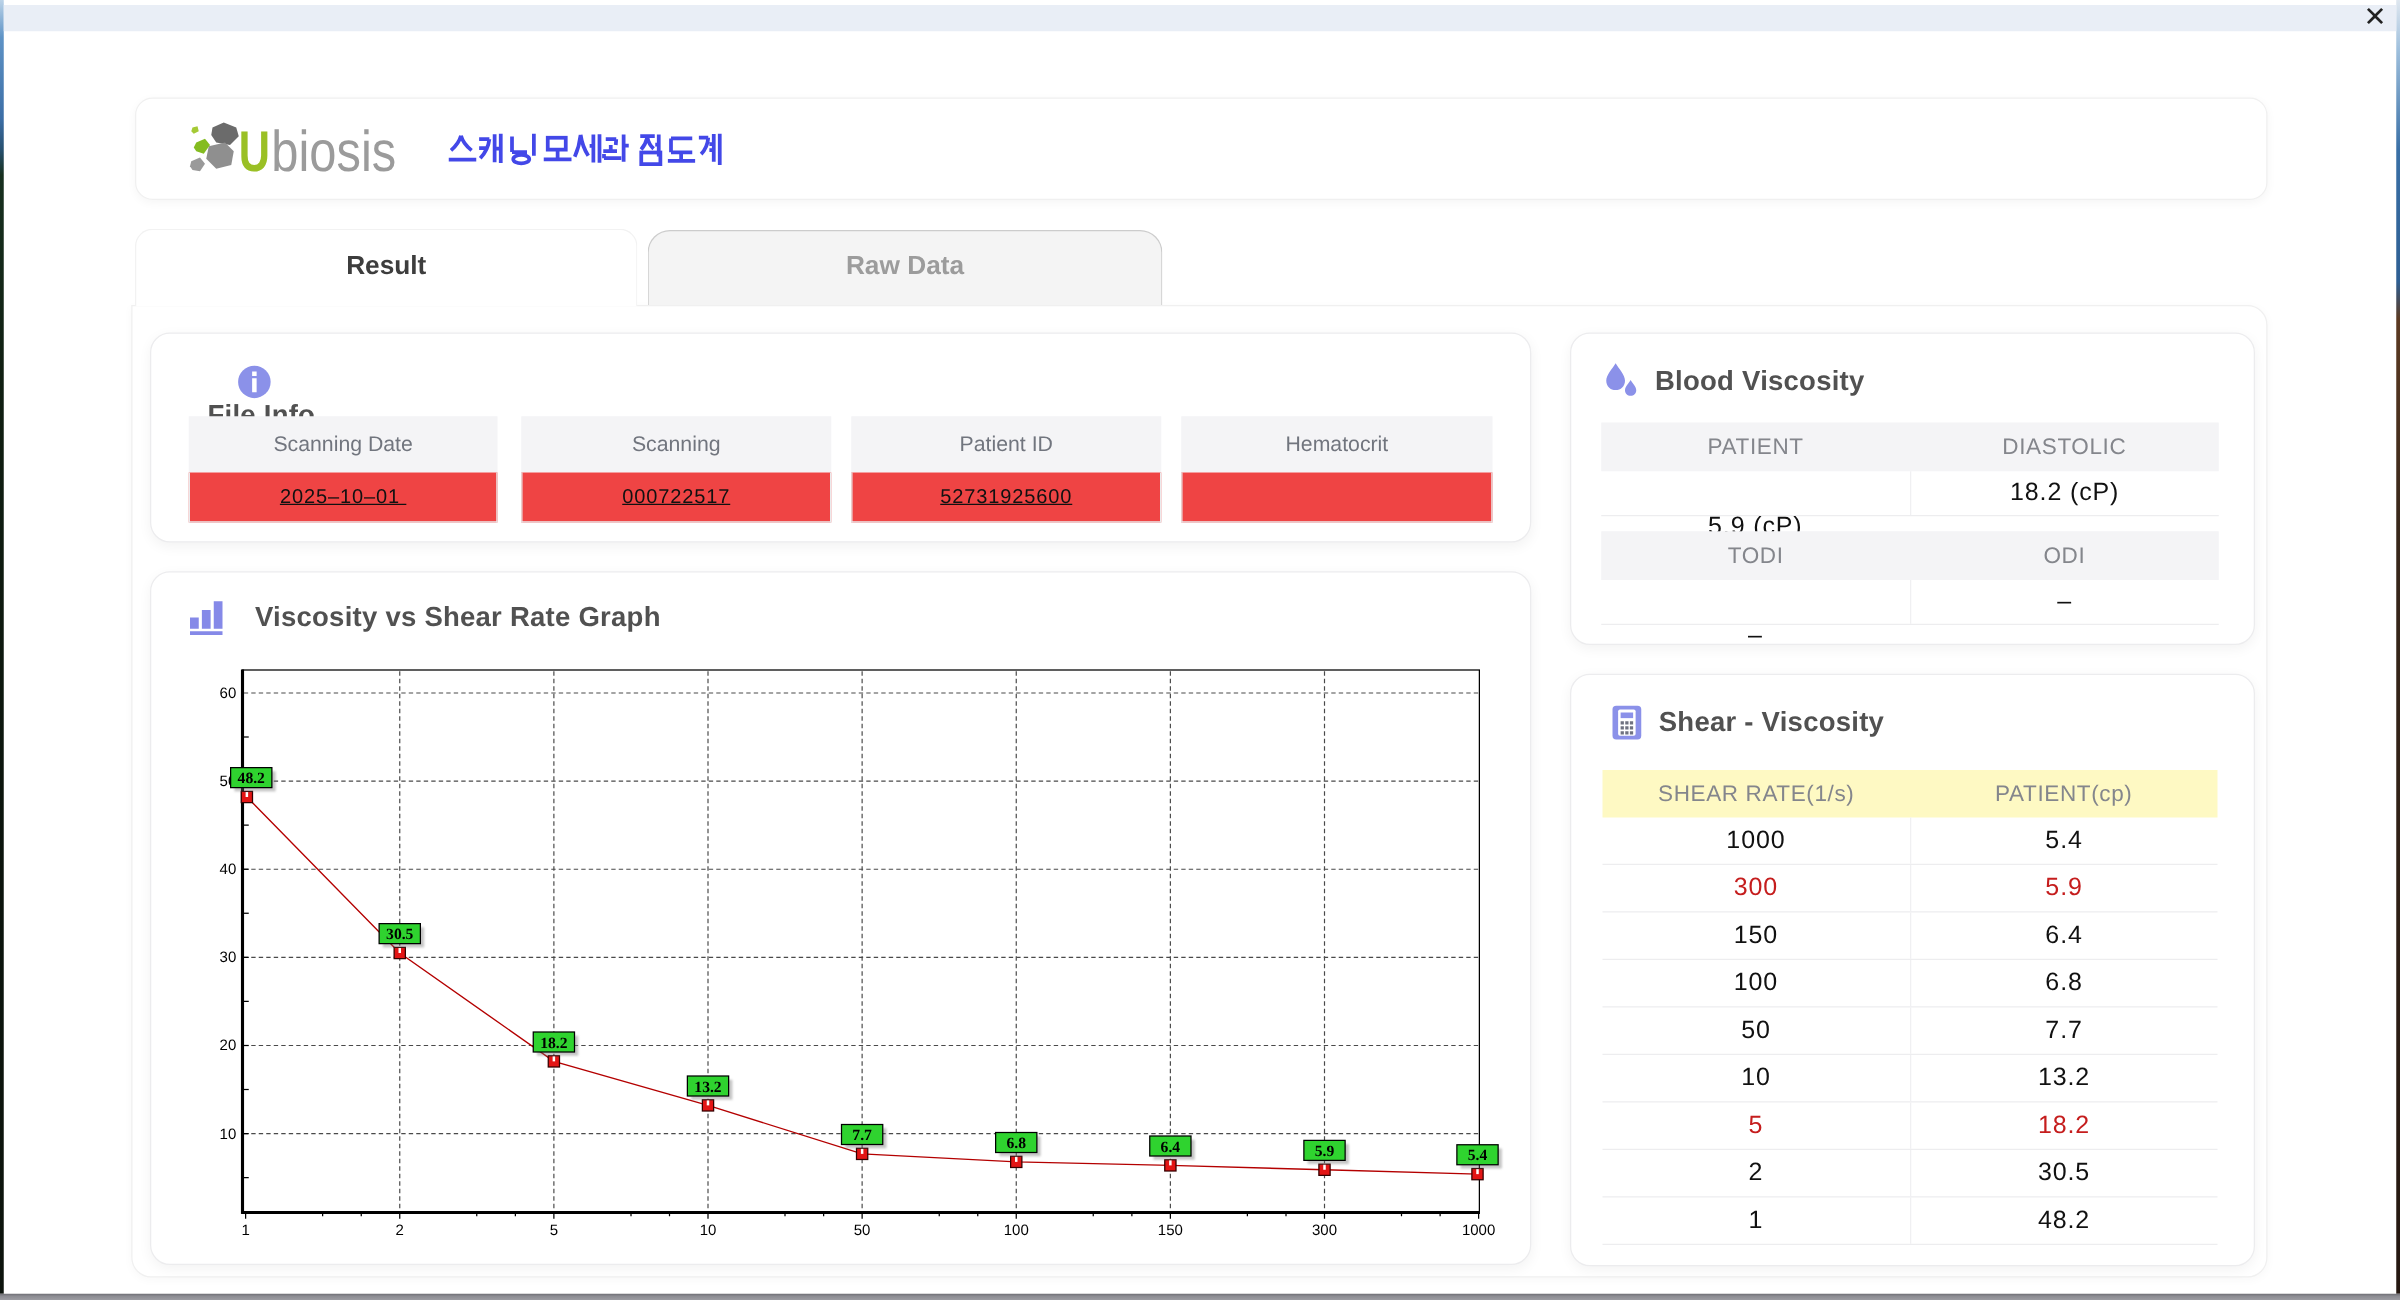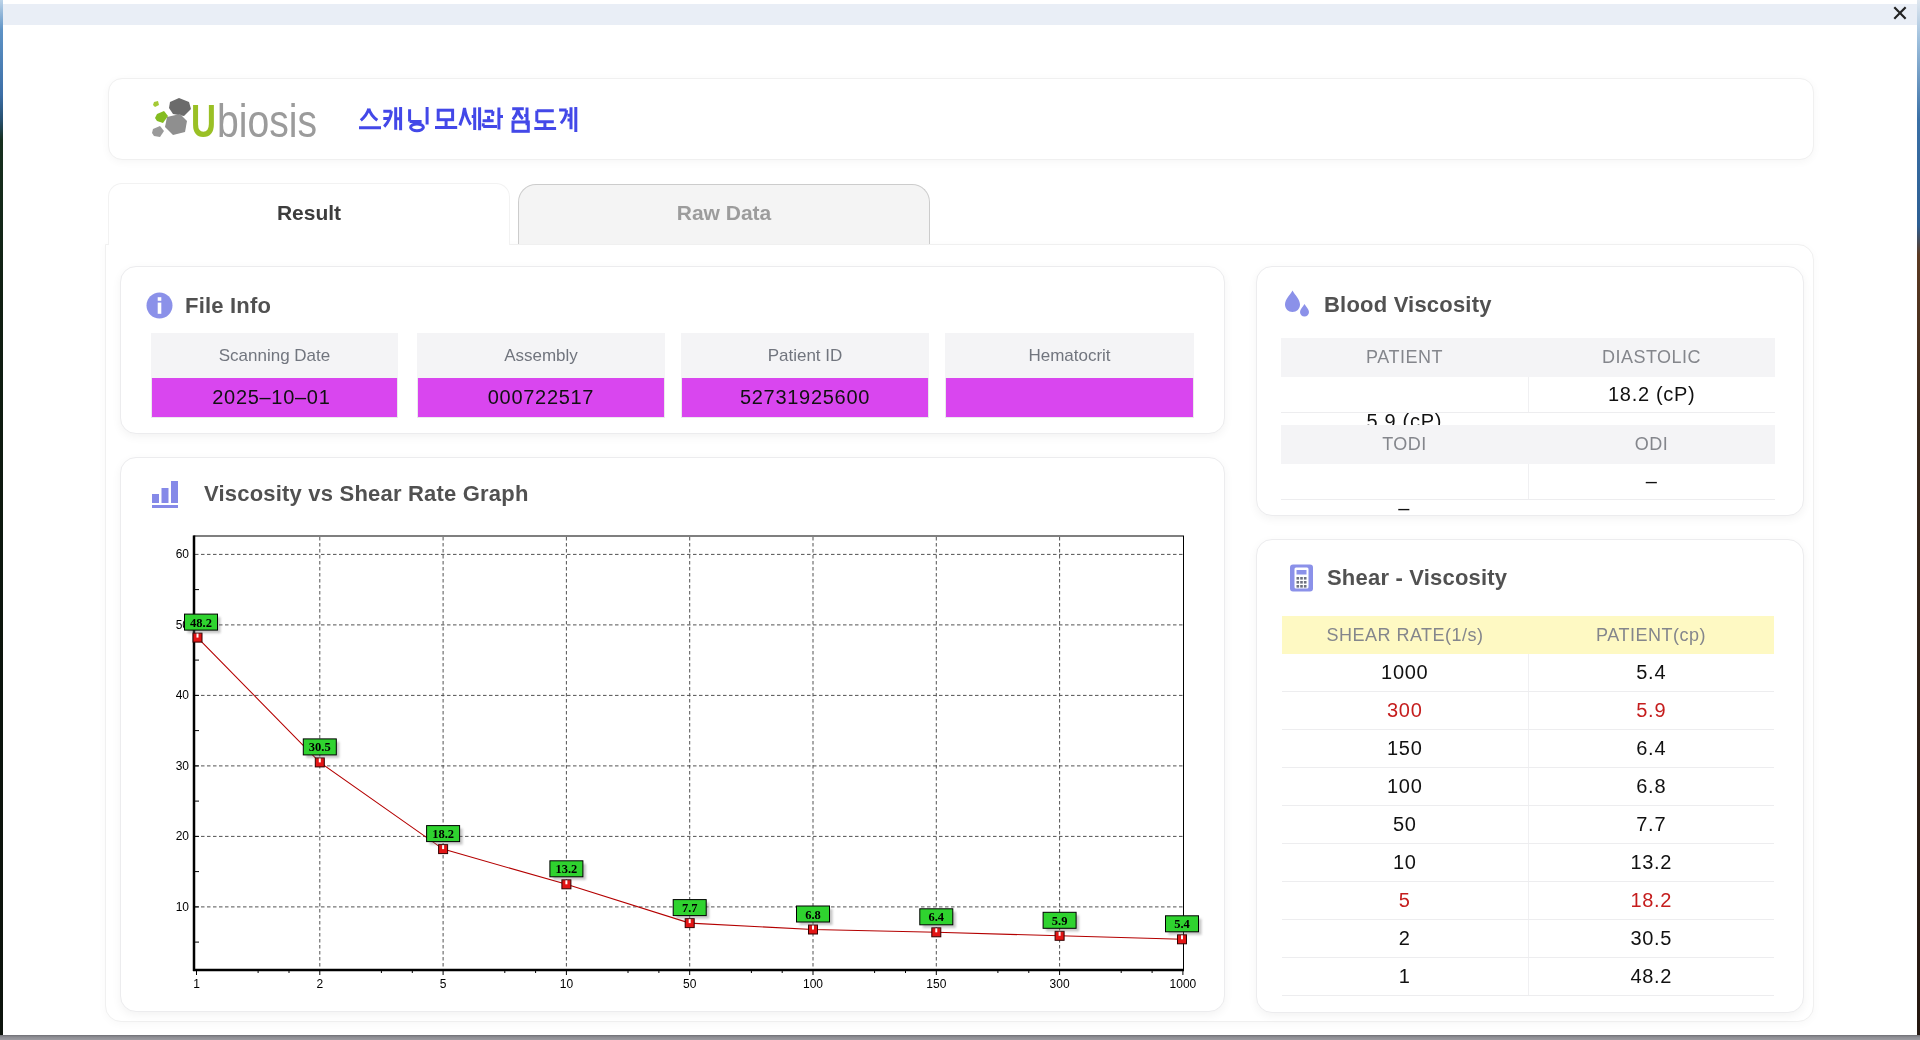--- a/index.html
+++ b/index.html
@@ -34,22 +34,22 @@
   #fileinfo { left:120px; top:266px; width:1105px; height:168px; }
   #graphcard { left:120px; top:457px; width:1105px; height:555px; }
   #bloodcard { left:1256px; top:266px; width:548px; height:250px; }
   #shearcard { left:1256px; top:539px; width:548px; height:474px; }
   .cardhead { position:absolute; display:flex; align-items:center; }
   .cardtitle { font-size:22px; font-weight:bold; color:#515151; letter-spacing:0.2px; }
   
   .fbox { position:absolute; top:66px; height:85px; }
   .fbox .lab { height:45px; background:#f4f4f6; color:#71757e; font-size:17px;
     display:flex; align-items:center; justify-content:center; }
-  .fbox .val { height:40px; background:#d946ef; border:1px solid #eaeaec; border-top:none;
-    color:#111; font-size:20px; letter-spacing:0.7px; display:flex; align-items:center; justify-content:center; }
+  .fbox .val { height:40px; background:#ef4444; border:1px solid #eaeaec; border-top:none;
+    color:#111; font-size:16px; letter-spacing:0.7px; display:flex; align-items:center; justify-content:center;text-decoration:underline; }
   
   .btab { position:absolute; left:24px; width:494px; }
   .btab .hrow { display:flex; height:39px; background:#f4f4f6; }
   .btab .hrow div { flex:1; display:flex; align-items:center; justify-content:center;
     color:#84868c; font-size:18px; letter-spacing:0.5px; }
   .btab .vrow { display:flex; height:36px; border-bottom:1px solid #ededef; }
   .btab .vrow div { flex:1; display:flex; align-items:center; justify-content:center;
     color:#111; font-size:20px; letter-spacing:0.7px; border-left:1px solid #f0f0f2; }
   .btab .vrow div:first-child { border-left:none;margin-top:44px; }
   
@@ -105,34 +105,34 @@
   <path d="M536.8,110.7 L553.8,110.7 M536.8,110.7 L536.8,121.8 M536.8,121.8 L553.8,121.8 M544.9,123 L544.9,127.4 M534.3,128.6 L556.1,128.6"></path>
 
   <path d="M559.1,110.1 L566.6,110.1 M566.6,110.1 Q566,118 560.9,123.3 M567.5,115.3 L571,115.3 M567.5,120 L571,120 M571,107.2 L571,129.3 M575.8,107 L575.8,131.9"></path>
 </svg>
 
 <div class="abs" id="tabRaw">Raw Data</div>
 <div class="abs" id="tabResult">Result</div>
 <div class="abs" id="content"></div>
 
 <div class="card" id="fileinfo">
-  <div class="cardhead" style="left:25px; top:25px;">
+  <div class="cardhead" style="left:45px; top:25px;flex-direction:column;">
     <svg width="27" height="27" viewBox="0 0 27 27" style="margin-right:12px;">
       <circle cx="13.5" cy="13.5" r="13" fill="#8b91e9"></circle>
       <rect x="11.7" y="5.2" width="3.6" height="3.6" fill="#fff"></rect>
       <rect x="11.7" y="10.6" width="3.6" height="11.2" fill="#fff"></rect>
     </svg>
     <span class="cardtitle">File Info</span>
   </div>
   <div class="fbox" style="left:30px; width:247px;">
     <div class="lab">Scanning Date</div>
       <div class="val">2025–10–01&nbsp;</div>
   </div>
   <div class="fbox" style="left:296px; width:248px;">
-    <div class="lab">Assembly</div>
+    <div class="lab">Scanning</div>
       <div class="val">000722517</div>
   </div>
   <div class="fbox" style="left:560px; width:248px;">
     <div class="lab">Patient ID</div>
       <div class="val">52731925600</div>
   </div>
   <div class="fbox" style="left:824px; width:249px;">
     <div class="lab">Hematocrit</div>
       <div class="val"></div>
   </div>

